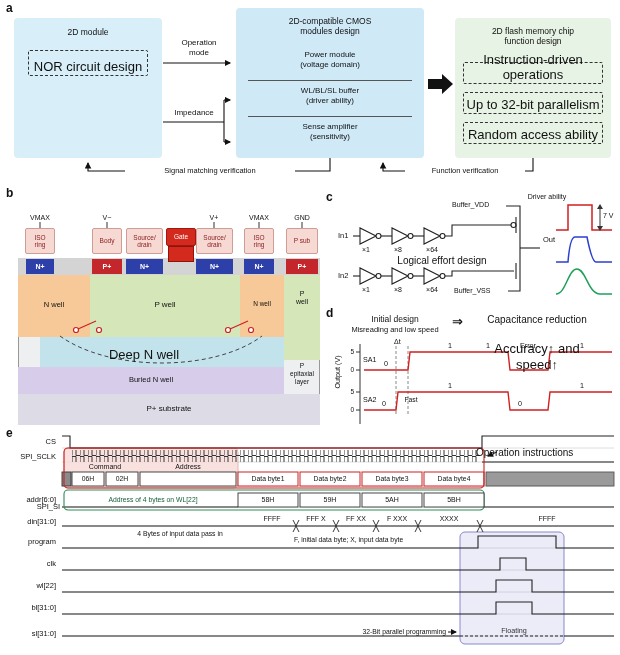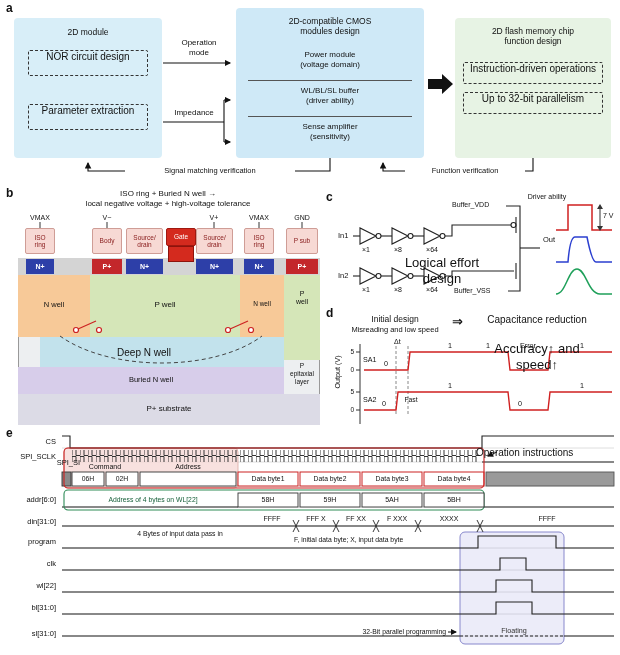--- a/index.html
+++ b/index.html
@@ -4,55 +4,55 @@
 <style>
   *{margin:0;padding:0;box-sizing:border-box}
   body{background:#fff}
   .fig{position:relative;width:620px;height:655px;background:#fff;overflow:hidden;
        font-family:"Liberation Sans","DejaVu Sans",sans-serif;color:#111}
   .t{position:absolute;font-size:8px;line-height:1.2;white-space:pre-line}
   .c{text-align:center}
   .r{text-align:right}
   .plabel{position:absolute;font-size:12px;font-weight:bold}
   .box{position:absolute;border-radius:4px}
-  .dashed{position:absolute;border:1px dashed #333;border-radius:2px;display:flex;align-items:flex-start;
-          justify-content:center;text-align:center;font-size:10px;line-height:1.15;white-space:pre-line}
+  .dashed{position:absolute;border:1px dashed #333;border-radius:2px;display:flex;align-items:flex-end;
+          justify-content:center;text-align:center;font-size:13px;line-height:1.15;white-space:pre-line}
   .divider{position:absolute;height:1px;background:#555}
   .pinkbox{position:absolute;background:#f7d9d4;border:1px solid #cf9d96;color:#8b2020;display:flex;
            align-items:center;justify-content:center;text-align:center;font-size:6.5px;line-height:1.1;
            white-space:pre-line;border-radius:2px}
   .diff{position:absolute;color:#fff;display:flex;align-items:center;justify-content:center;
         font-size:7px;font-weight:bold}
   .well{position:absolute}
   .onln{background:#fff;padding:0 3px}
   svg.ol{position:absolute;left:0;top:0;pointer-events:none}
 </style>
 </head>
 <body>
 
 <div class="fig">
 
   <div class="box" style="left:14px;top:18px;width:148px;height:140px;background:#d8eef8"></div>
   <div class="dashed" style="left:28px;top:50px;width:120px;height:26px">
     <span>NOR circuit design</span>
   </div>
-  <div class="dashed" style="left:28px;top:104px;width:120px;height:26px">
-    <span>Parameter extraction</span>
-  </div>
 
   <div class="box" style="left:236px;top:8px;width:188px;height:150px;background:#cfe9f7"></div>
   <div class="divider" style="left:248px;top:80px;width:164px"></div>
   <div class="divider" style="left:248px;top:116px;width:164px"></div>
 
   <div class="box" style="left:455px;top:18px;width:156px;height:140px;background:#e7f3e4"></div>
   <div class="dashed" style="left:463px;top:62px;width:140px;height:22px">
     <span>Instruction-driven operations</span>
   </div>
   <div class="dashed" style="left:463px;top:92px;width:140px;height:22px">
     <span>Up to 32-bit parallelism</span>
+  </div>
+  <div class="dashed" style="left:463px;top:122px;width:140px;height:22px">
+    <span>Random access ability</span>
   </div>
 
   <div class="well" style="left:18px;top:258px;width:302px;height:167px;background:#edeff1;border:1px solid #999"></div>
   <div class="well" style="left:18px;top:258px;width:302px;height:17px;background:#d4d4d4"></div>
   <div class="well" style="left:18px;top:275px;width:72px;height:62px;background:#f7c998"></div>
   <div class="well" style="left:90px;top:275px;width:150px;height:62px;background:#d5e6b8"></div>
   <div class="well" style="left:240px;top:275px;width:44px;height:62px;background:#f7c998"></div>
   <div class="well" style="left:284px;top:275px;width:36px;height:85px;background:#d5e6b8"></div>
   <div class="well" style="left:40px;top:337px;width:244px;height:30px;background:#c2e2ec"></div>
   <div class="well" style="left:18px;top:367px;width:266px;height:27px;background:#d7cdea"></div>
@@ -269,48 +269,46 @@
   <span class="t c" style="left:236px;top:86px;width:188px">WL/BL/SL buffer
 (driver ability)</span>
   <span class="t c" style="left:455px;top:26px;width:156px;font-size:8.5px">2D flash memory chip
 function design</span>
   <span class="t c" style="left:166px;top:38px;width:66px">Operation
 mode</span>
   <span class="t c" style="left:164px;top:108px;width:60px">Impedance</span>
   <span class="t c onln" style="left:125px;top:166px;width:170px;font-size:7.5px">Signal matching verification</span>
   <span class="t c onln" style="left:405px;top:166px;width:120px;font-size:7.5px">Function verification</span>
 
-  <span class="t c" style="left:16px;top:189px;width:304px;font-size:8px">ISO ring + Buried N well →
-local negative voltage + high-voltage tolerance</span>
   <span class="t c" style="left:26px;top:214px;width:28px;font-size:7px">VMAX</span>
   <span class="t c" style="left:95px;top:214px;width:24px;font-size:7px">V−</span>
   <span class="t c" style="left:202px;top:214px;width:24px;font-size:7px">V+</span>
   <span class="t c" style="left:245px;top:214px;width:28px;font-size:7px">VMAX</span>
   <span class="t c" style="left:288px;top:214px;width:28px;font-size:7px">GND</span>
   <span class="t c" style="left:20px;top:300px;width:68px;font-size:7.5px">N well</span>
   <span class="t c" style="left:90px;top:300px;width:150px;font-size:8px">P well</span>
   <span class="t c" style="left:240px;top:300px;width:44px;font-size:6.5px">N well</span>
   <span class="t c" style="left:284px;top:290px;width:36px;font-size:7px">P
 well</span>
-  <span class="t c" style="left:40px;top:347px;width:208px;font-size:10px">Deep N well</span>
+  <span class="t c" style="left:40px;top:347px;width:208px;font-size:13px">Deep N well</span>
   <span class="t c" style="left:285px;top:362px;width:34px;font-size:6.5px;line-height:1.25">P
 epitaxial
 layer</span>
   <span class="t c" style="left:18px;top:404px;width:302px;font-size:8px">P+ substrate</span>
   <span class="t c" style="left:18px;top:375px;width:266px;font-size:7.5px">Buried N well</span>
 
   <span class="t" style="left:338px;top:231px;width:16px;font-size:7.5px">In1</span>
   <span class="t" style="left:338px;top:271px;width:16px;font-size:7.5px">In2</span>
   <span class="t c" style="left:356px;top:246px;width:20px;font-size:7px">×1</span>
   <span class="t c" style="left:388px;top:246px;width:20px;font-size:7px">×8</span>
   <span class="t c" style="left:418px;top:246px;width:28px;font-size:7px">×64</span>
   <span class="t c" style="left:356px;top:286px;width:20px;font-size:7px">×1</span>
   <span class="t c" style="left:388px;top:286px;width:20px;font-size:7px">×8</span>
   <span class="t c" style="left:418px;top:286px;width:28px;font-size:7px">×64</span>
-  <span class="t c" style="left:390px;top:255px;width:104px;font-size:13px">Logical effort design</span>
+  <span class="t c" style="left:390px;top:255px;width:104px;font-size:10px">Logical effort design</span>
   <span class="t" style="left:452px;top:201px;width:54px;font-size:7px">Buffer_VDD</span>
   <span class="t" style="left:454px;top:287px;width:54px;font-size:7px">Buffer_VSS</span>
   <span class="t" style="left:543px;top:235px;width:20px;font-size:7.5px">Out</span>
   <span class="t c" style="left:514px;top:193px;width:66px;font-size:7px">Driver ability</span>
   <span class="t" style="left:603px;top:212px;width:16px;font-size:7px">7 V</span>
 
   <span class="t c" style="left:336px;top:314px;width:118px;font-size:8.5px">Initial design</span>
   <span class="t c" style="left:336px;top:325px;width:118px;font-size:7.5px">Misreading and low speed</span>
   <span class="t" style="left:452px;top:314px;font-size:13px;font-weight:bold">⇒</span>
   <span class="t c" style="left:472px;top:314px;width:130px;font-size:10px">Capacitance reduction</span>
@@ -329,21 +327,21 @@
   <span class="t c" style="left:510px;top:342px;width:36px;font-size:7.2px">Error</span>
   <span class="t c" style="left:576px;top:342px;width:12px;font-size:7.2px">1</span>
   <span class="t c" style="left:378px;top:400px;width:12px;font-size:7.2px">0</span>
   <span class="t c" style="left:398px;top:396px;width:26px;font-size:6.8px">Fast</span>
   <span class="t c" style="left:444px;top:382px;width:12px;font-size:7.2px">1</span>
   <span class="t c" style="left:514px;top:400px;width:12px;font-size:7.2px">0</span>
   <span class="t c" style="left:576px;top:382px;width:12px;font-size:7.2px">1</span>
 
   <span class="t r" style="left:0;top:437px;width:56px;font-size:7.5px">CS</span>
   <span class="t r" style="left:0;top:452px;width:56px;font-size:7.5px">SPI_SCLK</span>
-  <span class="t r" style="left:0;top:458px;width:80px;font-size:7.5px">SPI_SI</span>
+  <span class="t r" style="left:0;top:502px;width:60px;font-size:7.5px">SPI_SI</span>
   <span class="t r" style="left:0;top:495px;width:56px;font-size:7.5px">addr[6:0]</span>
   <span class="t r" style="left:0;top:517px;width:56px;font-size:7.5px">din[31:0]</span>
   <span class="t r" style="left:0;top:537px;width:56px;font-size:7.5px">program</span>
   <span class="t r" style="left:0;top:559px;width:56px;font-size:7.5px">clk</span>
   <span class="t r" style="left:0;top:581px;width:56px;font-size:7.5px">wl[22]</span>
   <span class="t r" style="left:0;top:603px;width:56px;font-size:7.5px">bl[31:0]</span>
   <span class="t r" style="left:0;top:629px;width:56px;font-size:7.5px">sl[31:0]</span>
 
   <span class="t c" style="left:72px;top:463px;width:66px;font-size:7px">Command</span>
   <span class="t c" style="left:140px;top:463px;width:96px;font-size:7px">Address</span>

